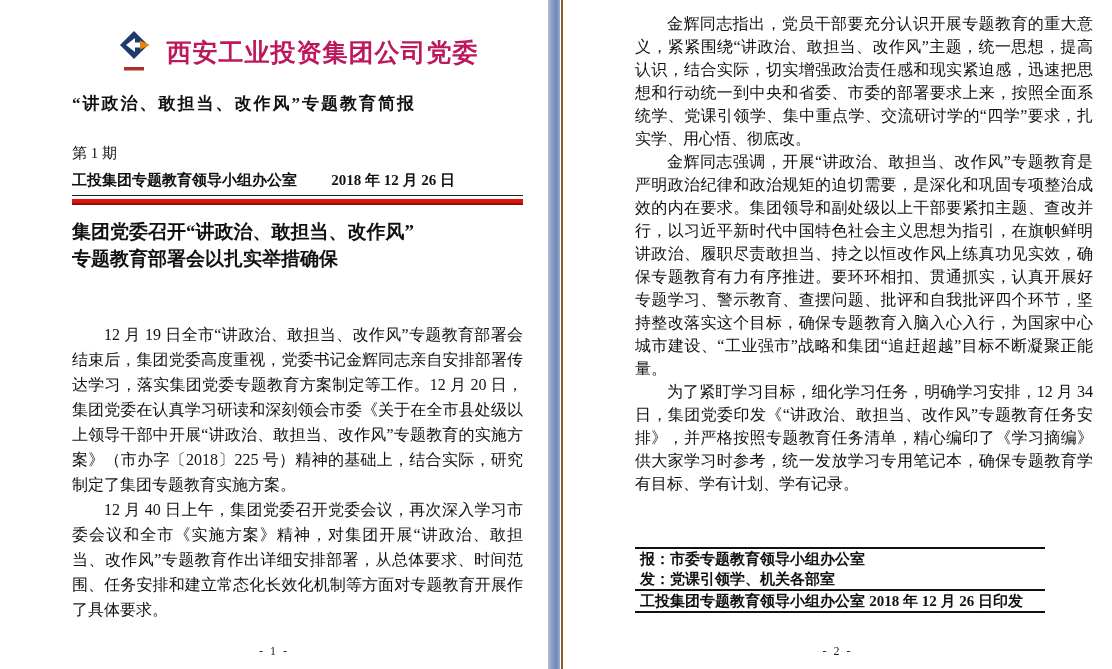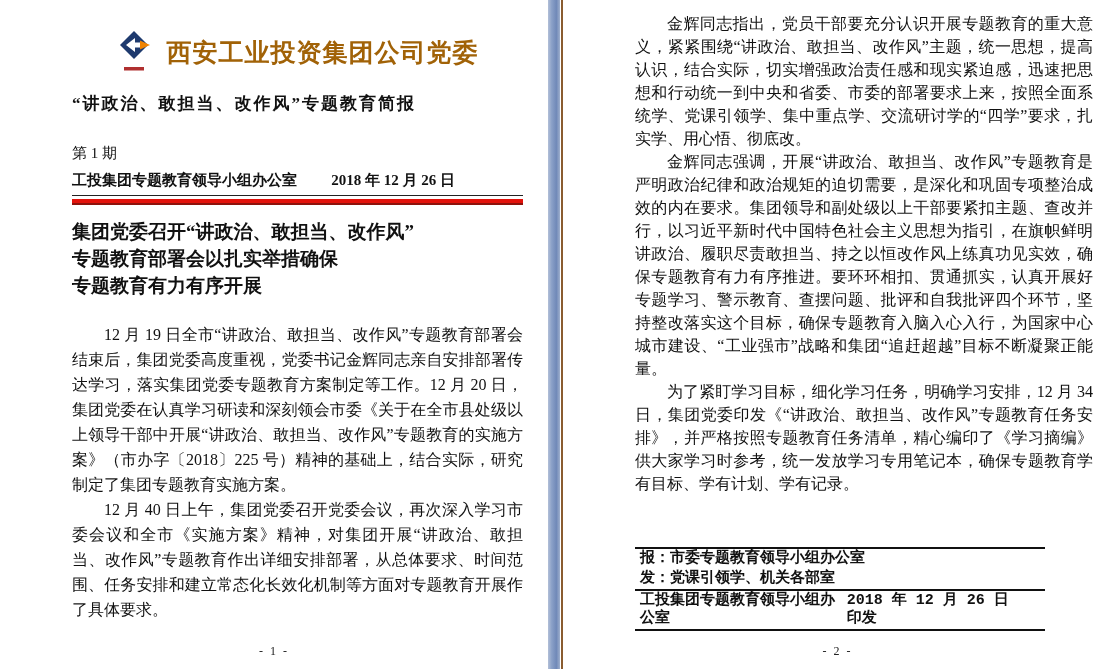--- a/index.html
+++ b/index.html
@@ -15,21 +15,21 @@
   
   .divider { position:absolute; left:548px; top:0; width:15px; height:669px; }
   .divider-bar { position:absolute; left:0; top:0; width:12px; height:669px;
     background:linear-gradient(to right,#b3c0d8 0%,#8ba1c8 30%,#7089b8 70%,#9fb0cd 100%); }
   .divider-edge { position:absolute; left:13px; top:0; width:2px; height:669px; background:#8a5c30; }
 
   
   .masthead { position:absolute; top:28px; left:72px; width:451px; height:48px;
     display:flex; align-items:center; justify-content:center; gap:16px; }
   .logo { width:34px; height:46px; flex:0 0 auto; display:block; }
-  .org-title { font-size:25px; font-weight:bold; color:#a16207; letter-spacing:1px; white-space:nowrap; }
+  .org-title { font-size:25px; font-weight:bold; color:#be185d; letter-spacing:1px; white-space:nowrap; }
 
   .subtitle { position:absolute; top:92px; left:72px; width:451px; text-align:left;
     font-size:17px; font-weight:bold; letter-spacing:2px; }
 
   .issue-no { position:absolute; top:144px; left:72px; width:451px; text-align:left; font-size:15px; }
 
   .office-row { position:absolute; top:171px; left:72px; width:451px;
     display:flex; justify-content:space-between; align-items:baseline;
     font-size:15px; font-weight:bold; padding-bottom:5px; border-bottom:1px solid #222; }
   .office-row .date { margin-right:68px; }
@@ -47,21 +47,21 @@
     font-size:16px; line-height:25px; }
   .body2 { position:absolute; top:12px; left:72px; width:458px; height:530px;
     font-size:16px; line-height:23px; }
 
   .pagenum { position:absolute; bottom:10px; left:0; width:100%; text-align:center;
     font-size:12px; letter-spacing:2px; color:#222; }
 
   
   .footer-box { position:absolute; top:547px; left:72px; width:410px;
     border-top:2px solid #111; border-bottom:2px solid #111;
-    font-size:15px; font-weight:bold;font-family:Liberation Mono, monospace; }
+    font-size:15px; font-weight:bold; }
   .f-row { padding:1px 0 1px 5px; line-height:18px; }
   .f-imprint { border-top:2px solid #111; display:flex; justify-content:space-between;
     align-items:baseline; padding:1px 22px 1px 5px; line-height:18px; }
 </style>
 </head>
 <body>
 
 <div class="doc">
 
   <section class="page page1">
@@ -83,21 +83,20 @@
     <div class="office-row">
       <span class="office">工投集团专题教育领导小组办公室</span>
       <span class="date">2018 年 12 月 26 日</span>
     </div>
 
     <div class="red-rule"></div>
 
     <h2 class="article-title">
       <span>集团党委召开“讲政治、敢担当、改作风”</span>
       <span>专题教育部署会以扎实举措确保</span>
-      <span>专题教育有力有序开展</span>
     </h2>
 
     <div class="body-text body1">
       <p>12 月 19 日全市“讲政治、敢担当、改作风”专题教育部署会结束后，集团党委高度重视，党委书记金辉同志亲自安排部署传达学习，落实集团党委专题教育方案制定等工作。12 月 20 日，集团党委在认真学习研读和深刻领会市委《关于在全市县处级以上领导干部中开展“讲政治、敢担当、改作风”专题教育的实施方案》（市办字〔2018〕225 号）精神的基础上，结合实际，研究制定了集团专题教育实施方案。</p>
       <p>12 月 40 日上午，集团党委召开党委会议，再次深入学习市委会议和全市《实施方案》精神，对集团开展“讲政治、敢担当、改作风”专题教育作出详细安排部署，从总体要求、时间范围、任务安排和建立常态化长效化机制等方面对专题教育开展作了具体要求。</p>
     </div>
 
     <div class="pagenum">- 1 -</div>
   </section>
 

